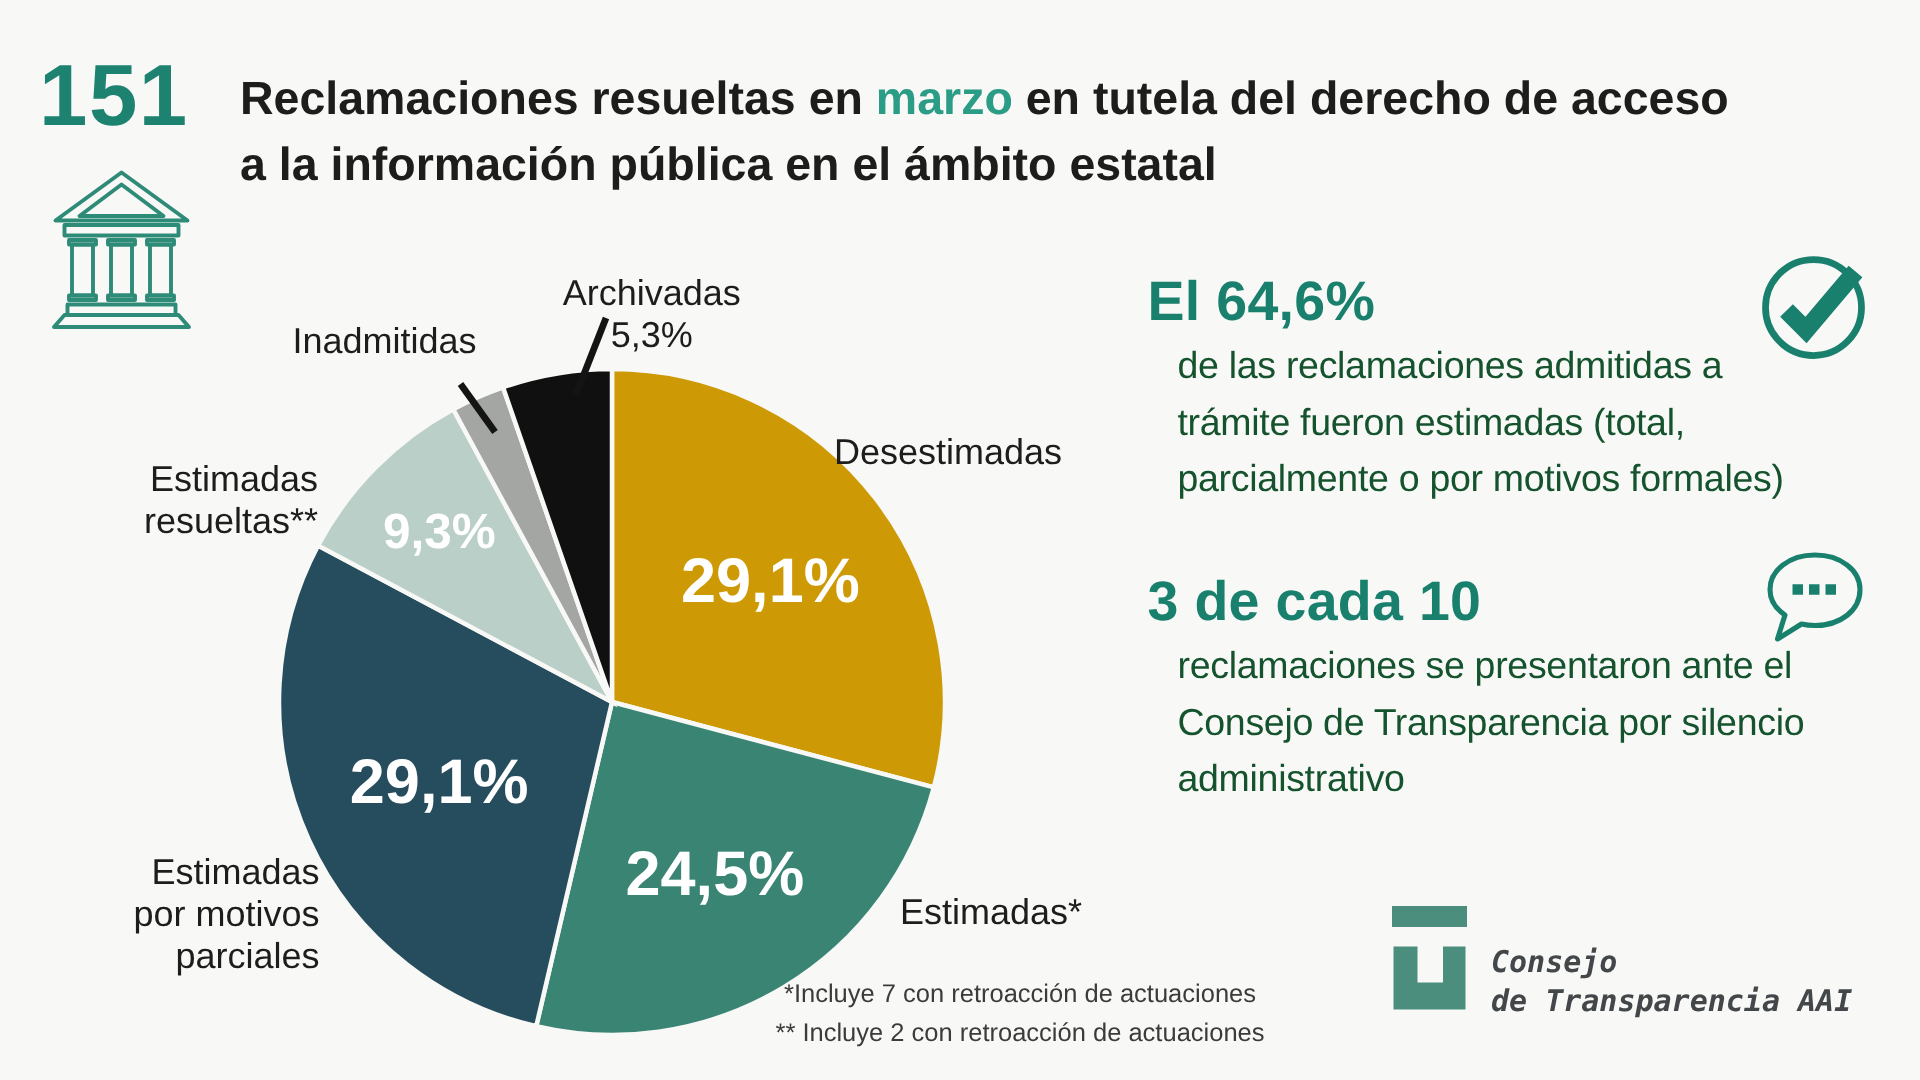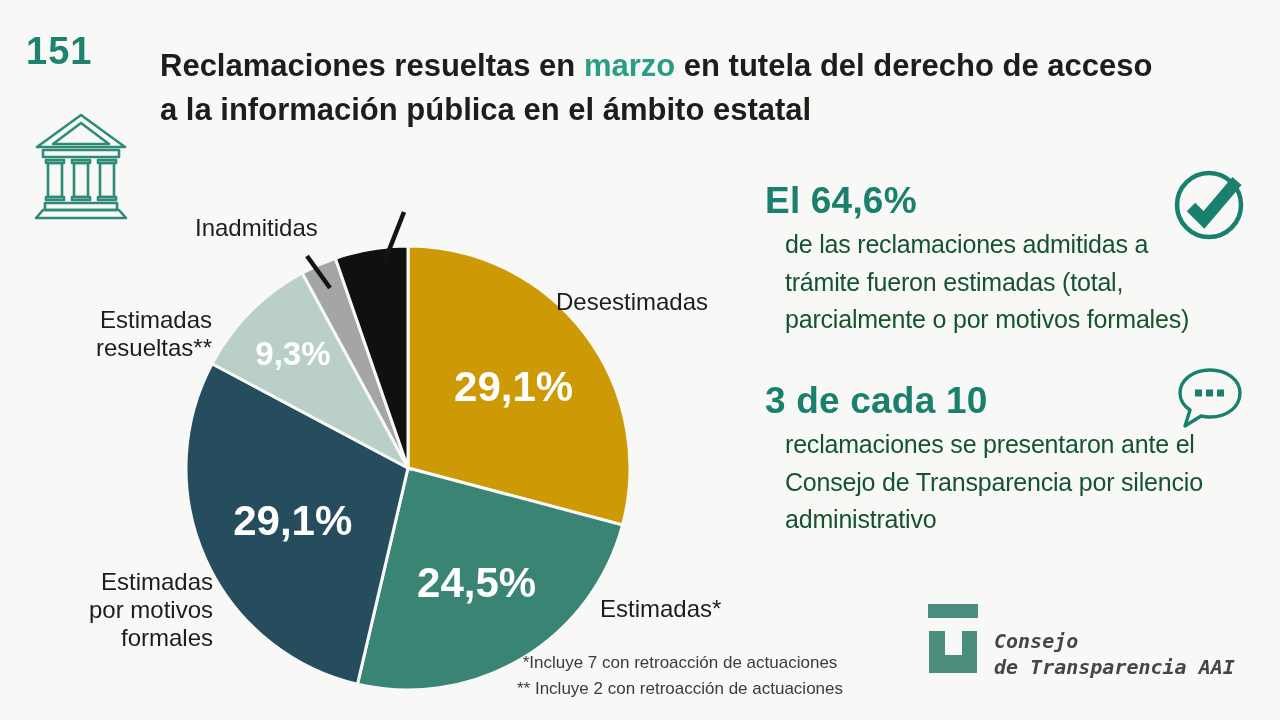--- a/index.html
+++ b/index.html
@@ -2,21 +2,21 @@
 <html><head>
 <meta charset="utf-8">
 <style>
   html,body{margin:0;padding:0;}
   body{font-family:"Liberation Sans",sans-serif;}
   #canvas{position:relative;width:1280px;height:720px;background:#f8f8f6;overflow:hidden;}
   .abs{position:absolute;}
   #pie-svg{position:absolute;left:0;top:0;width:1280px;height:720px;}
   #pie-svg text{font-family:"Liberation Sans",sans-serif;}
 
-  .big-count{left:26px;top:30px;font-size:38px;font-weight:700;color:#1d8370;letter-spacing:1px;}
+  .big-count{left:26px;top:30px;font-size:58px;font-weight:700;color:#1d8370;letter-spacing:1px;}
   .title-block{left:160px;top:44px;width:1110px;font-size:31px;line-height:1.42;font-weight:700;color:#1d1d1b;white-space:pre-line;}
   .title-highlight{color:#2b9c86;}
 
   .pie-ext-label{font-size:24px;color:#1d1d1b;line-height:1.16;z-index:2;}
   .lbl-desestimadas{left:556px;top:288px;}
   .lbl-estimadas{left:600px;top:595px;}
   .lbl-motivos{left:73px;top:568px;width:140px;text-align:right;}
   .lbl-parciales{left:72px;top:306px;width:140px;text-align:right;}
   .lbl-inadmitidas{left:195px;top:214px;width:148px;}
   .lbl-archivadas{left:362px;top:182px;width:145px;text-align:center;}
@@ -76,24 +76,28 @@
       <rect x="65" y="85" width="18" height="3"></rect>
     <rect x="12" y="91" width="72" height="7"></rect>
     <path d="M10 98 H86 L93 106 H3 Z"></path>
   </svg>
 
   <div class="abs title-block"><span>Reclamaciones resueltas en </span><span class="title-highlight">marzo</span><span> en tutela del derecho de acceso
 a la información pública en el ámbito estatal</span></div>
 
   <div class="abs pie-ext-label lbl-desestimadas">Desestimadas</div>
   <div class="abs pie-ext-label lbl-estimadas">Estimadas*</div>
-  <div class="abs pie-ext-label lbl-motivos">Estimadas por motivos formales</div>
+  <div class="abs pie-ext-label lbl-motivos">Estimadas por motivos parciales</div>
   <div class="abs pie-ext-label lbl-parciales">Estimadas resueltas**</div>
   <div class="abs pie-ext-label lbl-inadmitidas">
     <div>Inadmitidas</div>
+  </div>
+  <div class="abs pie-ext-label lbl-archivadas">
+    <div>Archivadas</div>
+    <div>5,3%</div>
   </div>
 
   <div class="abs callout-headline co1-head">El 64,6%</div>
   <div class="abs callout-body co1-body">de las reclamaciones admitidas a
 trámite fueron estimadas (total,
 parcialmente o por motivos formales)</div>
   <svg class="abs icon-check" width="76" height="76" viewBox="0 0 76 76">
     <circle cx="37" cy="39" r="32" fill="none" stroke="#1a806e" stroke-width="4.5"></circle>
     <polyline points="19,41 32,54 65,15" fill="none" stroke="#1a806e" stroke-width="12"></polyline>
   </svg>

